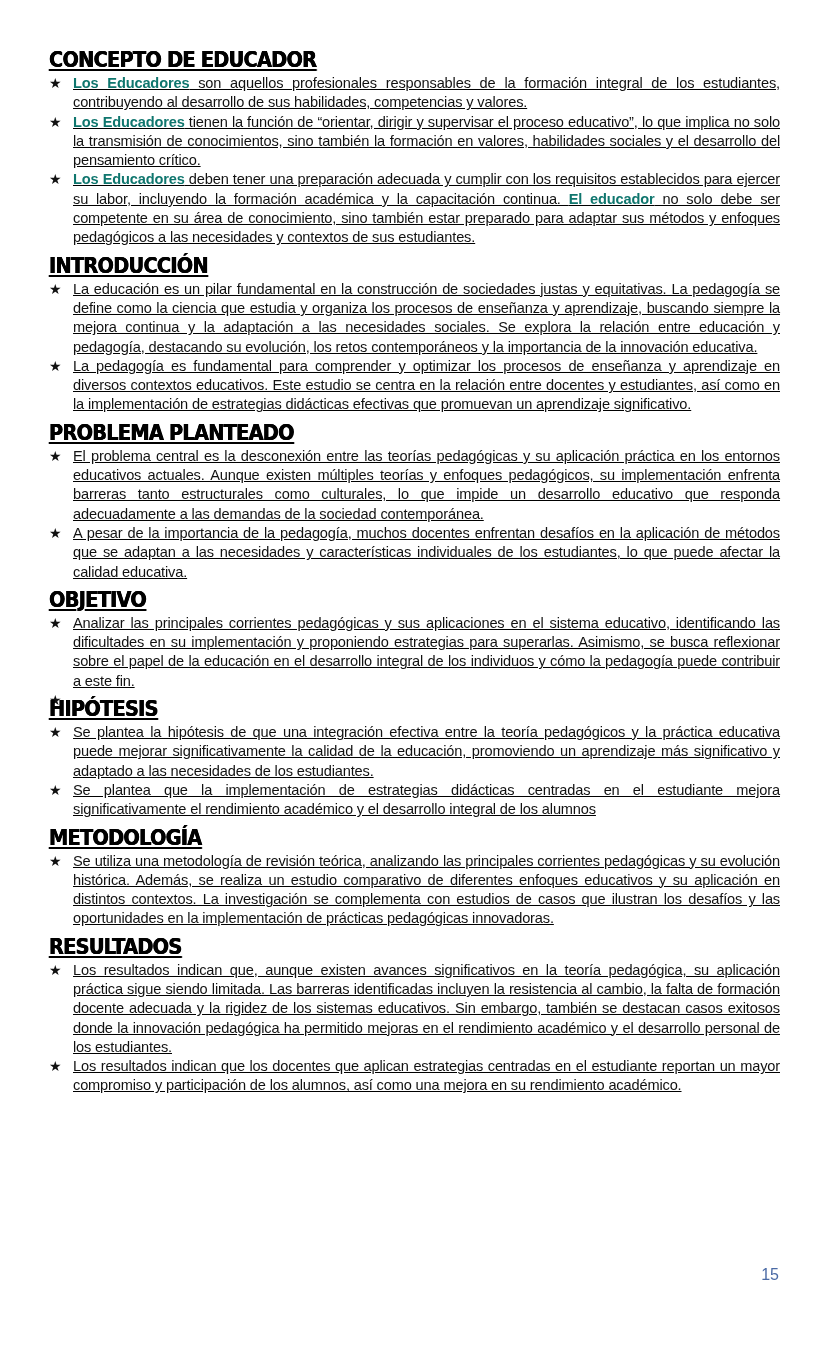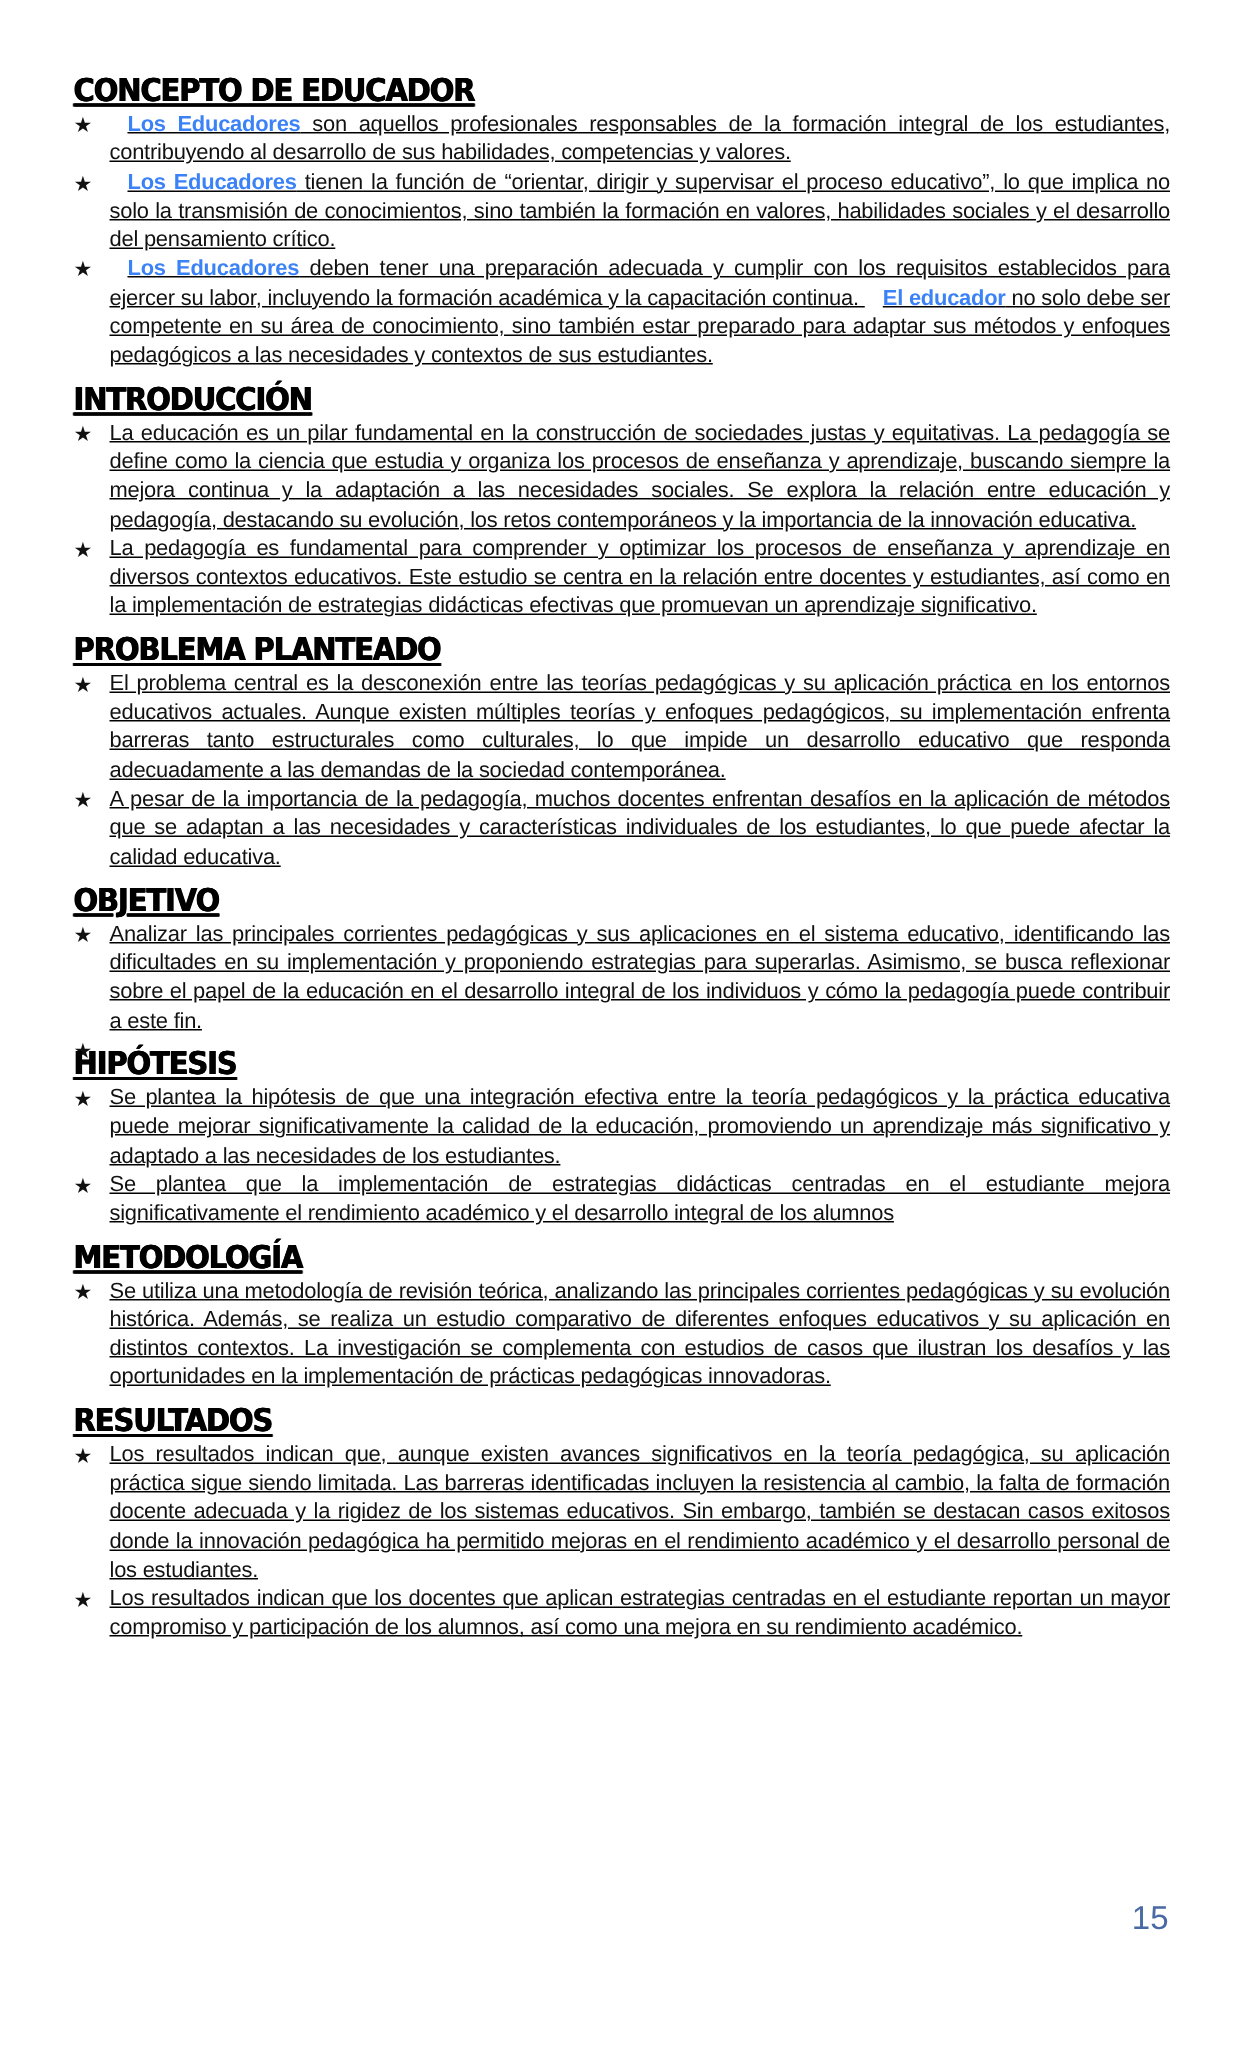--- a/index.html
+++ b/index.html
@@ -26,25 +26,25 @@
     font-size: 14.6px;
     line-height: 19.3px;
     color: #111;
     text-align: justify;
     letter-spacing: -0.15px;
   }
   .star {
     position: absolute; left: 0; top: 0;
     font-size: 14px; color: #111;
   }
-  .hl { color: #3b82f6; font-weight: bold; margin-left: 12px; }
+  .hl { color: #0f766e; font-weight: bold; }
   .page-number {
     position: absolute; right: 49px; top: 1266px;
     font-family: "Liberation Sans", sans-serif;
-    font-size: 22px; color: #4a6aa5;
+    font-size: 16px; color: #4a6aa5;
   }
 </style>
 </head>
 <body>
 
 <div class="page" id="page">
     <div class="section">
       <h2 class="heading">CONCEPTO DE EDUCADOR</h2>
       <ul class="bullets">
         <li class="bullet"><span class="star">★</span><span class="hl">Los Educadores</span><span> son aquellos profesionales responsables de la formación integral de los estudiantes, contribuyendo al desarrollo de sus habilidades, competencias y valores.</span></li>

